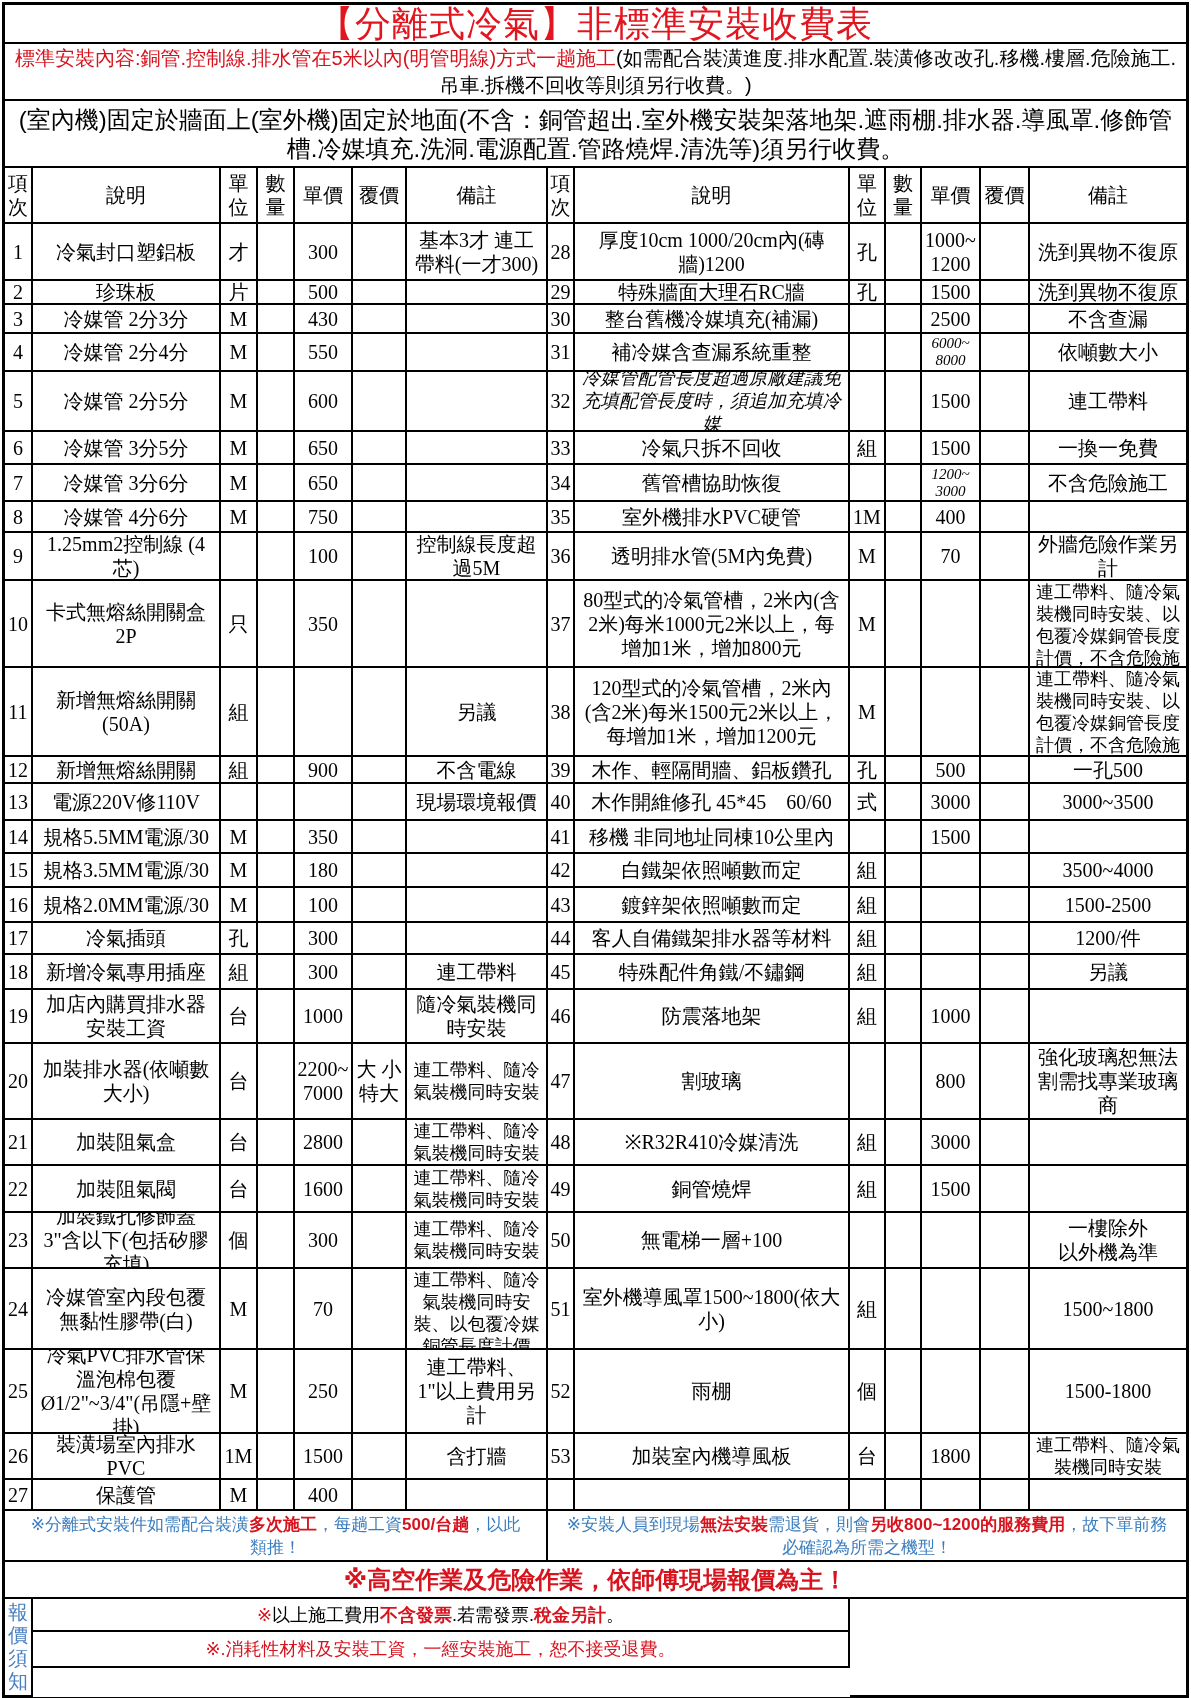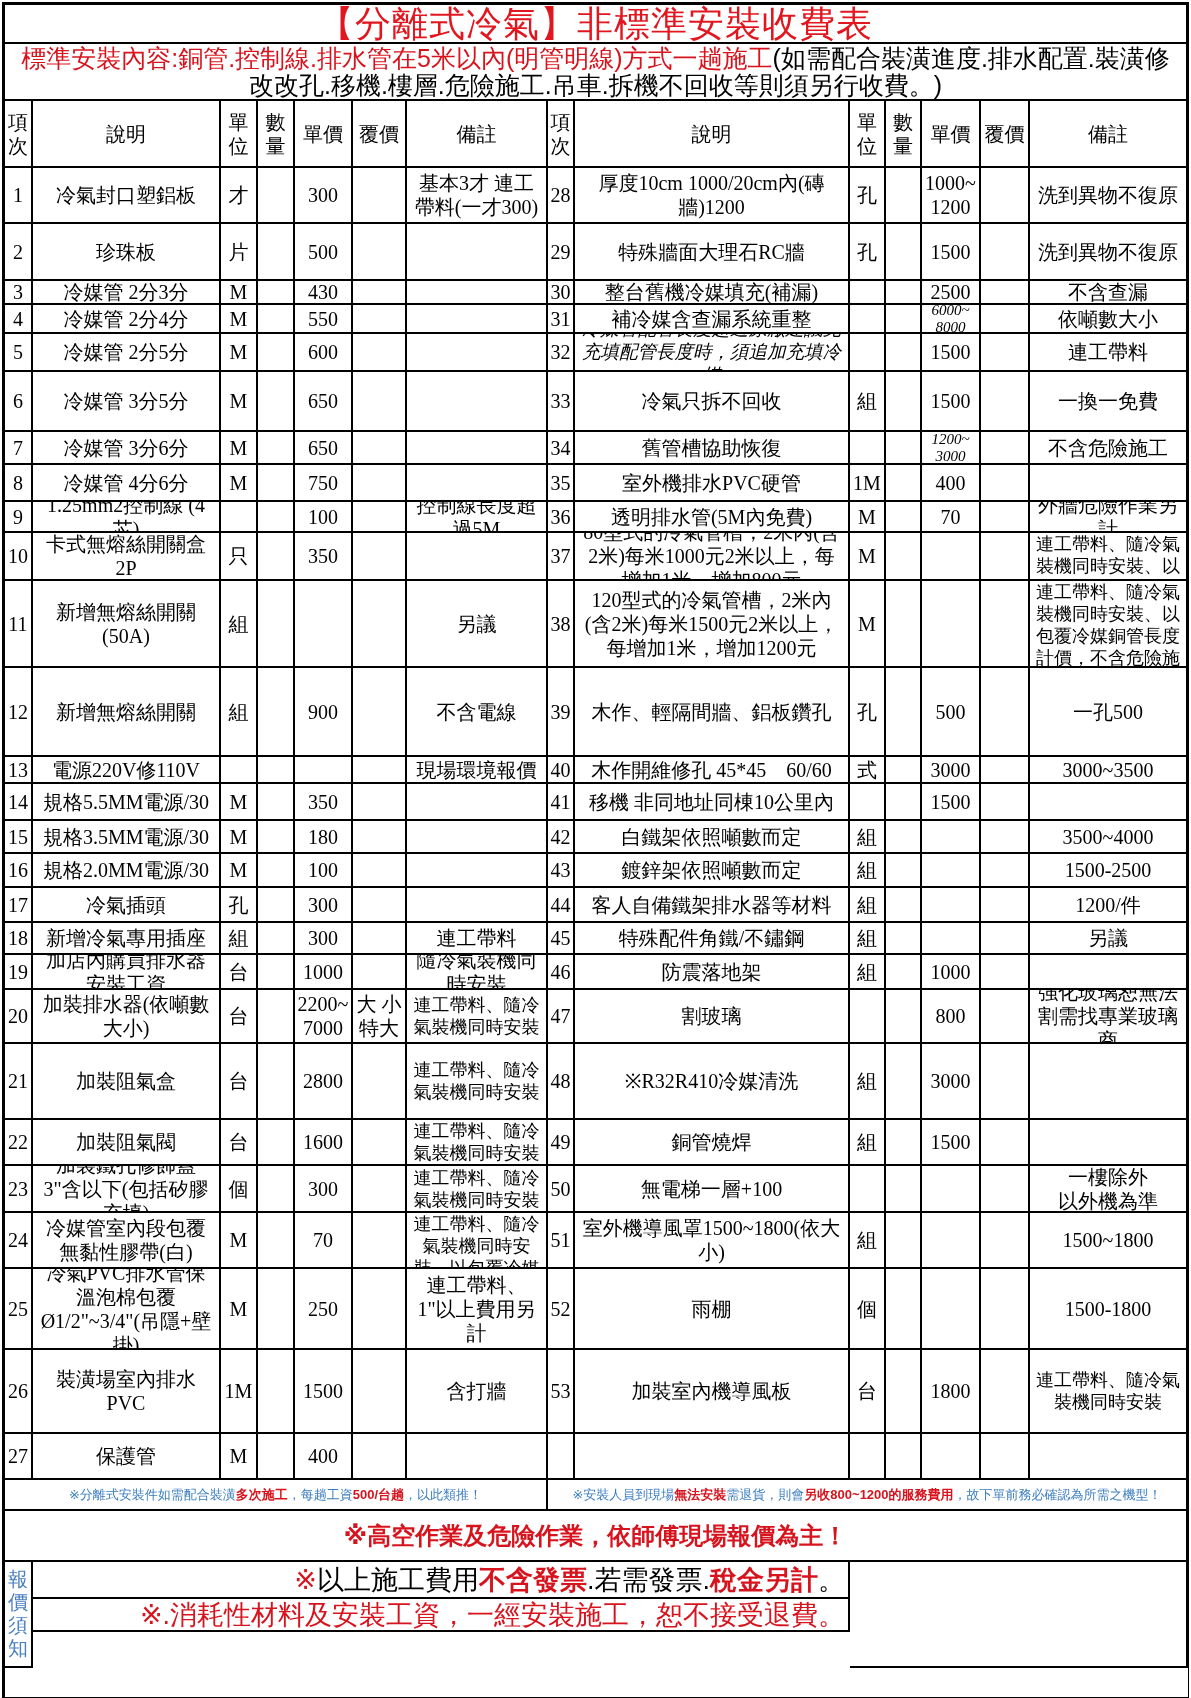--- a/index.html
+++ b/index.html
@@ -15,43 +15,44 @@
 .d{white-space:pre-line;}
 .full{grid-column:1 / -1;}
 .no,.unit,.qty{padding:0;}
 .desc{padding:0 5px;}
 .n18{font-size:18px;line-height:22px;}
 .top{align-items:flex-start;}
 .sm{font-size:15px;line-height:17px;font-style:italic;}
 .dense{font-size:18.5px;line-height:23px;padding:0 4px;font-style:italic;}
 .sans{font-family:"Liberation Sans","DejaVu Sans",sans-serif;}
 .title{color:var(--title-red);font-size:36px;line-height:39px;letter-spacing:1px;}
-.intro{font-size:25px;line-height:27px;padding:0 8px;}
+.intro{font-size:20px;line-height:27px;padding:0 8px;}
 .scope{font-size:24px;line-height:29px;padding:0 8px;}
 .red{color:var(--accent-red);}
 .blue{color:var(--note-blue);}
 .b{font-weight:bold;}
-.half{grid-column:span 7;font-size:13px;line-height:23px;padding:0 18px;}
+.half{grid-column:span 7;font-size:17px;line-height:23px;padding:0 18px;}
 .alert{color:var(--accent-red);font-weight:bold;font-size:24px;line-height:30px;}
 .label{grid-row:span 3;padding:0;color:var(--label-blue);font-size:20px;line-height:23px;}
-.notice{grid-column:span 8;justify-content:flex-end;text-align:left;font-size:27px;padding:0 3px;white-space:nowrap;}
+.notice{grid-column:span 8;justify-content:center;text-align:left;font-size:18px;padding:0 3px;white-space:nowrap;}
 .blank{grid-column:span 5;grid-row:span 3;}
 .wrap{display:block;}
 </style>
 </head>
 <body>
 
 <div class="sheet">
 
   <div class="cell full sans title">【分離式冷氣】非標準安裝收費表</div>
 
   <div class="cell full sans intro">
       <div class="wrap"><span class="red">標準安裝內容:銅管.控制線.排水管在5米以內(明管明線)方式一趟施工</span><span>(如需配合裝潢進度.排水配置.裝潢修改改孔.移機.樓層.危險施工.吊車.拆機不回收等則須另行收費。)</span></div>
     </div>
 
+  <div class="cell full sans scope">(室內機)固定於牆面上(室外機)固定於地面(不含：銅管超出.室外機安裝架落地架.遮雨棚.排水器.導風罩.修飾管槽.冷媒填充.洗洞.電源配置.管路燒焊.清洗等)須另行收費。</div>
 
   <div class="row">
     <div class="cell no">項次</div>
     <div class="cell desc">說明</div>
     <div class="cell unit">單位</div>
     <div class="cell qty">數量</div>
     <div class="cell price">單價</div>
     <div class="cell rev">覆價</div>
     <div class="cell note">備註</div>
     <div class="cell no">項次</div>

